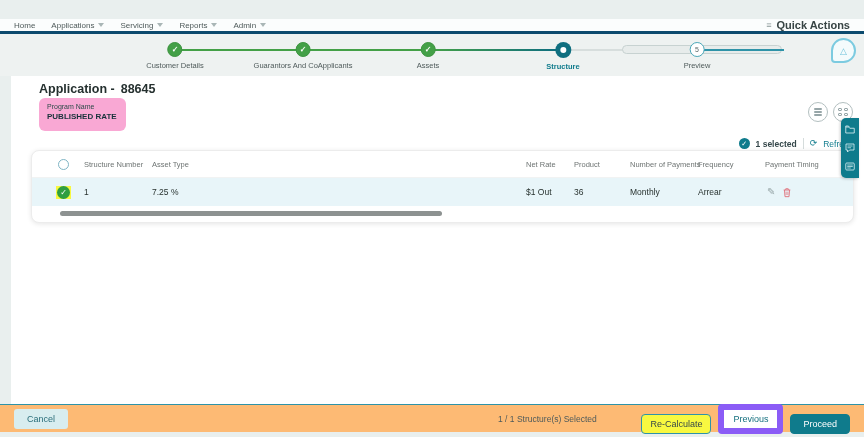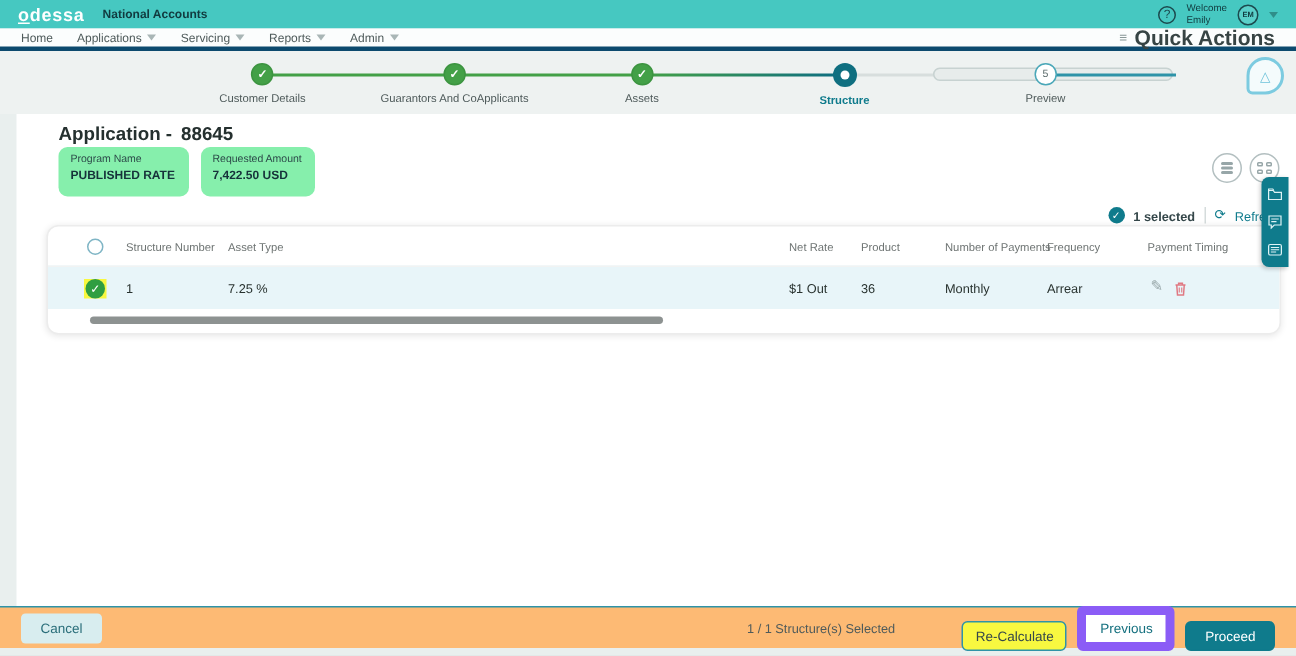--- a/index.html
+++ b/index.html
@@ -26,21 +26,21 @@
   .caret { width:0; height:0; border-left:3px solid transparent; border-right:3px solid transparent;
     border-top:4px solid #2f8e89; }
 
   
   .navbar { position:absolute; top:19px; left:0; right:0; height:15px; background:#fbfdfd;
     border-bottom:3px solid #0c4a6e; display:flex; align-items:center; padding:0 14px; gap:16px; }
   .nav-item { display:flex; align-items:center; gap:4px; font-size:8px; color:#4e5a5a; cursor:pointer; }
   .nav-item .caret { border-top-color:#a9b6b6; }
   .nav-right { margin-left:auto; display:flex; align-items:center; gap:5px; }
   .hamburger { font-size:9px; color:#8a9898; line-height:1; }
-  .quick-actions { font-size:14px; font-weight:bold; color:#374444; }
+  .quick-actions { font-size:11px; font-weight:bold; color:#374444; }
 
   
   .stepper { position:absolute; top:34px; left:0; right:0; height:42px; background:#eef2f1; }
   .step-line { position:absolute; top:15px; height:2px; }
   .line-green { left:175px; width:256px; background:#43a047; }
   .line-grad { left:431px; width:126px; background:linear-gradient(to right,#43a047,#0f6f80); }
   .line-gray { left:570px; width:130px; background:#d7dedd; }
   .pill-track { position:absolute; top:11px; left:622px; width:160px; height:9px;
     border:1px solid #c7d2d1; border-radius:5px; background:#e7eceb; }
   .line-teal { left:700px; width:84px; background:#2e93a8; z-index:1; }
@@ -57,21 +57,21 @@
   .step-label.active { color:#0f7b8c; font-weight:bold; }
   .assist-bubble { position:absolute; top:4px; right:8px; width:25px; height:25px;
     border:2px solid #7ccbe0; border-radius:50% 50% 50% 4px; background:#f4fbfc;
     display:flex; align-items:center; justify-content:center; font-size:9px; color:#6fc3da; z-index:2; }
 
   
   .content { position:absolute; top:76px; left:0; width:858px; bottom:33px; background:#fff;margin-left:11px; }
   .page-title { position:absolute; top:6px; left:28px; font-size:12.5px; font-weight:bold; color:#25302f; }
   .page-title .num { margin-left:6px; }
   .cards { position:absolute; top:22px; left:28px; display:flex; gap:8px; }
-  .info-card { background:#86efac; border-radius:6px; padding:5px 9px 5px 8px; min-width:76px; height:33px; }
+  .info-card { background:#f9a8d4; border-radius:6px; padding:5px 9px 5px 8px; min-width:76px; height:33px; }
   .info-card .lbl { font-size:7px; color:#2c4a49; }
   .info-card .val { font-size:8px; font-weight:bold; color:#16323a; margin-top:2px; }
 
   .toolbar-right { position:absolute; top:26px; right:16px; display:flex; align-items:center; gap:5px; }
   .btn-add { background:#fff; border:1px solid #67b6c0; border-radius:12px; padding:4px 10px;
     font-size:9px; color:#35474a; cursor:pointer; font-family:inherit; }
   .icon-circle { width:20px; height:20px; border:1px solid #b3bfc0; border-radius:50%; background:#fff;
     display:flex; align-items:center; justify-content:center; cursor:pointer; }
   .icon-rows { display:flex; flex-direction:column; gap:1.5px; }
   .icon-rows span { display:block; width:8px; height:1.5px; background:#97a6a8; border-radius:1px; }
@@ -120,33 +120,20 @@
   .footer-right { margin-left:auto; display:flex; align-items:flex-end; gap:7px; }
   .btn-recalc { background:#f8f840; border:1px solid #2e93a8; color:#35474a; padding:4px 8px; border-radius:4px; }
   .btn-previous { background:#fff; border:6px solid #8b5cf6; color:#15707f; padding:4px 9px; border-radius:4px; }
   .btn-proceed { background:#0f7b8c; border:1px solid #0f7b8c; color:#fff; padding:4px 12px; border-radius:4px; }
 </style>
 </head>
 <body>
 
 <div class="app">
 
-  <div class="topbar">
-    <div class="logo">odessa</div>
-    <div class="product-name">National Accounts</div>
-    <div class="topbar-right">
-      <div class="help-circle">?</div>
-      <div class="welcome">
-        <div>Welcome</div>
-        <div>Emily</div>
-      </div>
-      <div class="avatar">EM</div>
-      <div class="caret"></div>
-    </div>
-  </div>
 
   <div class="navbar">
     <div class="nav-item">
       <span>Home</span>
     </div>
     <div class="nav-item">
       <span>Applications</span>
       <span class="caret"></span>
     </div>
     <div class="nav-item">
@@ -202,24 +189,20 @@
 
   <div class="content">
     <div class="page-title">
       <span>Application -</span><span class="num">88645</span>
     </div>
 
     <div class="cards">
       <div class="info-card">
         <div class="lbl">Program Name</div>
         <div class="val">PUBLISHED RATE</div>
-      </div>
-      <div class="info-card">
-        <div class="lbl">Requested Amount</div>
-        <div class="val">7,422.50 USD</div>
       </div>
     </div>
 
     <div class="toolbar-right">
       <div class="icon-circle">
         <div class="icon-rows">
             <span></span>
             <span></span>
             <span></span>
           </div>

